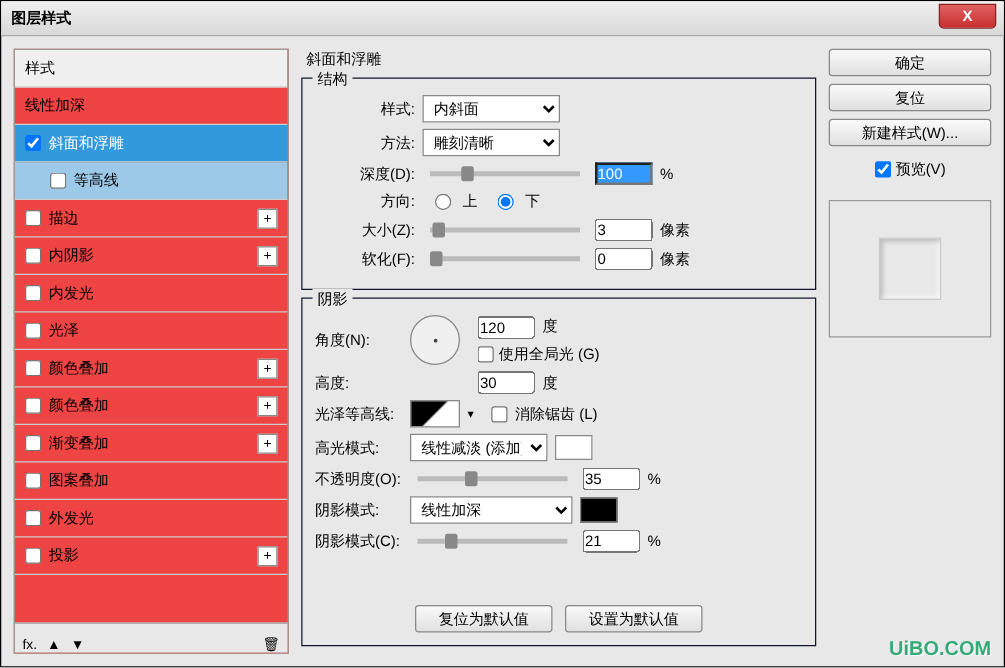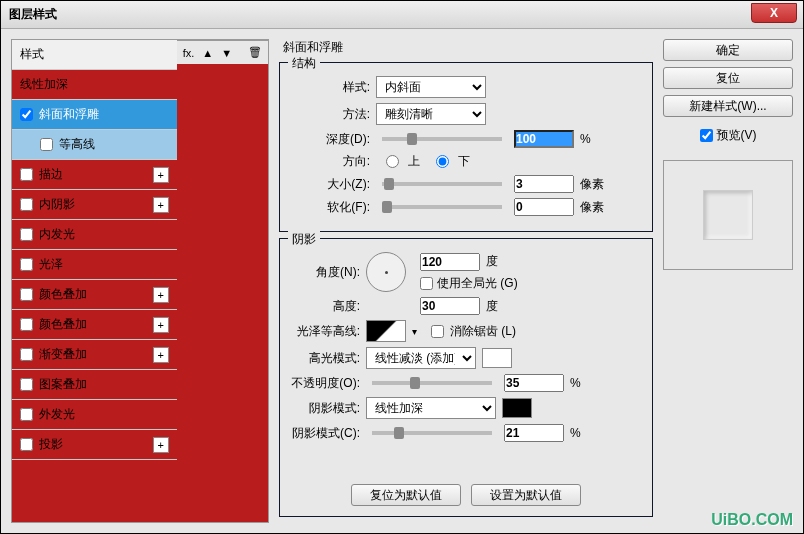--- a/index.html
+++ b/index.html
@@ -1,40 +1,40 @@
 <!DOCTYPE html>
 <html><head>
 <meta charset="utf-8">
 <style>
 * { box-sizing: border-box; margin: 0; padding: 0; font-family: "Microsoft YaHei", sans-serif; font-size: 12px; }
 body { background: #e8e8e8; }
 .window { width: 804px; height: 534px; border: 1px solid #000; background: #e8e8e8; position: relative; }
 .titlebar { height: 28px; background: linear-gradient(#f0f0f0, #d8d8d8); border-bottom: 1px solid #aaa; display: flex; align-items: center; padding: 0 8px; position: relative; font-weight: bold; }
 .titlebar .close-btn { position: absolute; right: 6px; top: 2px; width: 46px; height: 20px; background: linear-gradient(#e06060, #c83030); border: 1px solid #8a2020; border-radius: 0 0 4px 4px; color: #fff; text-align: center; line-height: 18px; cursor: pointer; }
 .content { display: flex; padding: 10px; gap: 10px; height: calc(100% - 28px); }
-.sidebar { width: 258px; border: 1px solid #999; background: #b91c1c; display: flex; flex-direction: row; }
+.sidebar { width: 220px; border: 1px solid #999; background: #ef4444; display: flex; flex-direction: column; }
 .style-list { flex: 1; overflow: auto; }
 .style-item { padding: 6px 8px; border-bottom: 1px solid #ccc; display: flex; align-items: center; justify-content: space-between; cursor: pointer; }
 .style-item.header { background: #f0f0f0; font-weight: normal; }
 .style-item.selected { background: #3399dd; color: #fff; }
 .style-item.sub-selected { background: #9dc9e8; }
 .style-item .chk { margin-right: 6px; }
 .style-item .lbl { flex: 1; }
 .style-item.sub { padding-left: 28px; }
 .style-item .plus { width: 16px; height: 16px; border: 1px solid #888; background: #fff; text-align: center; line-height: 14px; font-size: 11px; cursor: pointer; }
-.sidebar-footer { height: 24px; border-top: 1px solid #999; background: #e8e8e8; display: flex; align-items: center; padding: 0 6px; gap: 8px; }
+.sidebar-footer { height: 24px; border-top: 1px solid #999; background: #e8e8e8; display: flex; align-items: flex-end; padding: 0 6px; gap: 8px; }
 .sidebar-footer span { cursor: pointer; font-size: 11px; }
 .main { flex: 1; display: flex; flex-direction: column; gap: 6px; }
 .fieldset { border: 1px solid #0f172a; padding: 8px 10px 10px 10px; position: relative; }
 .fieldset-title { position: absolute; top: -8px; left: 8px; background: #e8e8e8; padding: 0 4px; }
 .row { display: flex; align-items: center; margin: 5px 0; gap: 6px; }
 .row-label { width: 80px; text-align: right; }
-.row-label2 { width: 70px; text-align: right; }
+.row-label2 { width: 70px; text-align: left; }
 select { height: 22px; border: 1px solid #888; background: #fff; padding: 0 4px; }
-input.num { width: 60px; font-weight: bold; }
+input.num { width: 46px; }
 input.sel { background: #3399ff; color: #fff; }
 .slider { flex: 0 0 120px; height: 4px; background: #bbb; position: relative; margin: 0 6px; }
 .slider .thumb { position: absolute; width: 10px; height: 12px; background: #888; top: -4px; border-radius: 2px; }
 .radio-row input { margin: 0 3px 0 10px; }
 .angle-ctrl { width: 40px; height: 40px; border: 1px solid #888; border-radius: 50%; background: #f0f0f0; position: relative; margin-right: 8px; }
 .angle-ctrl .dot { position: absolute; width: 3px; height: 3px; background: #444; border-radius: 50%; top: 18px; left: 18px; }
 .swatch { width: 40px; height: 22px; border: 1px solid #888; background: linear-gradient(135deg, #000 0%, #000 48%, #fff 52%, #fff 100%); }
 .color-sw { width: 30px; height: 20px; border: 1px solid #888; }
 .right-panel { width: 130px; display: flex; flex-direction: column; gap: 6px; align-items: stretch; }
 .btn { height: 22px; border: 1px solid #888; background: linear-gradient(#fafafa, #e0e0e0); border-radius: 3px; cursor: pointer; text-align: center; line-height: 20px; }

